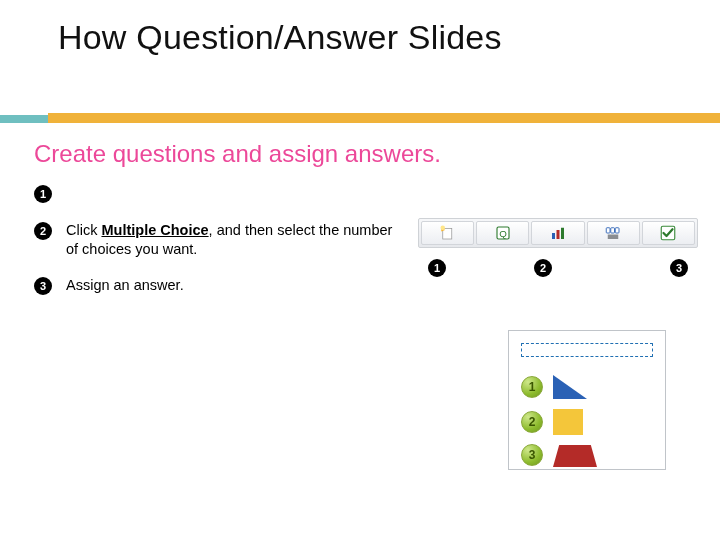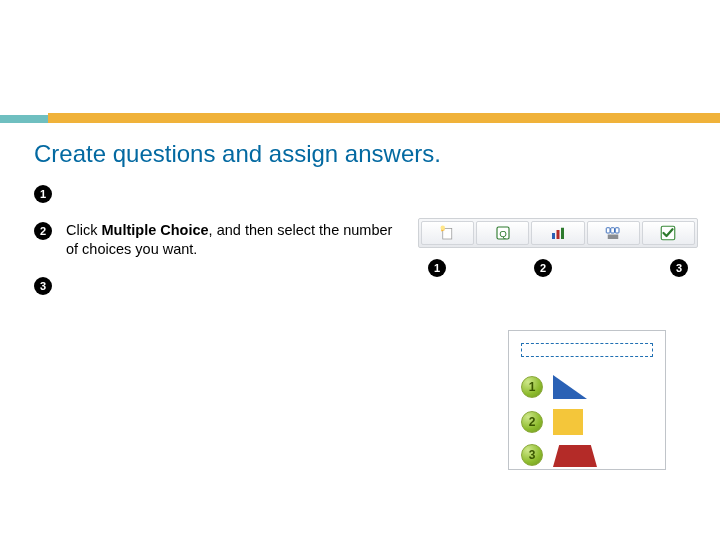--- a/index.html
+++ b/index.html
@@ -27,21 +27,21 @@
     width: 720px;
     height: 10px;
   }
   .title-rule .teal { position:absolute; left:0; top:2px; width:48px; height:8px; background:#6fbfc0; }
   .title-rule .gold { position:absolute; left:48px; top:0; width:672px; height:10px; background:#f0b23a; }
   .subtitle {
     position:absolute;
     top: 140px;
     left: 34px;
     font-size: 24px;
-    color:#0369a1;
+    color:#ec4899;
   }
   .steps {
     position:absolute;
     top: 184px;
     left: 34px;
     width: 360px;
   }
   .step {
     display:flex;
     align-items:flex-start;
@@ -57,21 +57,21 @@
     background:#000;
     color:#fff;
     font-size:11px;
     font-weight:bold;
     display:flex;
     align-items:center;
     justify-content:center;
     margin-top:1px;
   }
   .step b { font-weight:bold; }
-  .u { }
+  .u { text-decoration: underline; }
 
   
   .toolbar {
     position:absolute;
     top: 218px;
     left: 418px;
     width: 280px;
     height: 30px;
     background: linear-gradient(#f6f7f9,#e6e8ec);
     border:1px solid #cfd2d6;
@@ -154,40 +154,41 @@
     width:44px; height:22px;
     background:#b42b28;
     clip-path: polygon(14% 0, 86% 0, 100% 100%, 0 100%);
     margin-top:2px;
   }
 </style>
 </head>
 <body>
 
 <div class="title">
-  <br>
+  <span>How Question/Answer Slides</span><br>
 </div>
 
 <div class="title-rule">
   <div class="teal"></div>
     <div class="gold"></div>
 </div>
 
 <div class="subtitle">Create questions and assign answers.</div>
 
 <div class="steps">
   <div class="step">
     <div class="bullet">1</div>
   </div>
   <div class="step">
     <div class="bullet">2</div>
     <div><span>Click <b><span class="u">Multiple Choice</span></b>, and then select the number of choices you want.</span></div>
   </div>
   <div class="step">
     <div class="bullet">3</div>
+    <div><span>Assign an answer.</span></div>
   </div>
 </div>
 
 <div class="toolbar">
   <div class="tb-btn">
     <svg viewBox="0 0 24 24">
         <rect x="5" y="6" width="12" height="14" fill="#fff" stroke="#999" stroke-width="1"></rect>
         <path d="M3 3 L8 8 L3 10 Z" fill="#f7b733"></path>
         <circle cx="5" cy="5" r="3" fill="#ffe68a"></circle>
       </svg>

